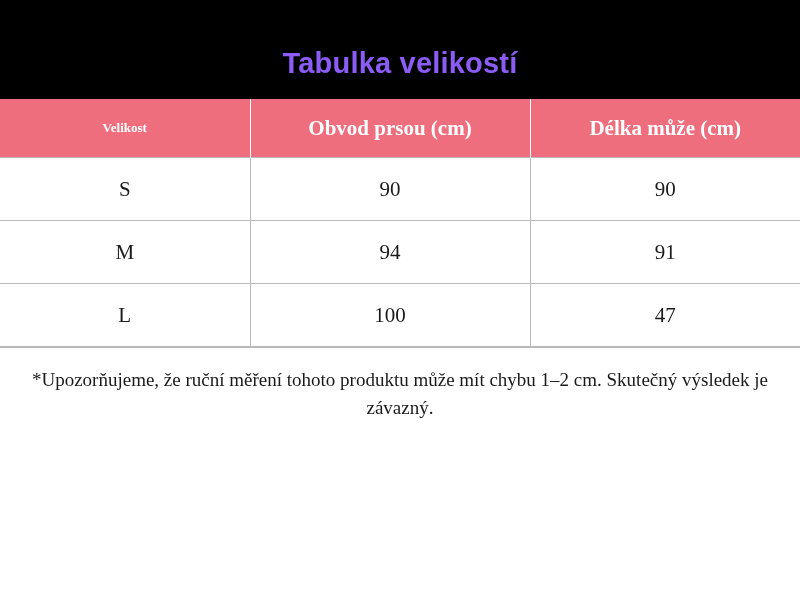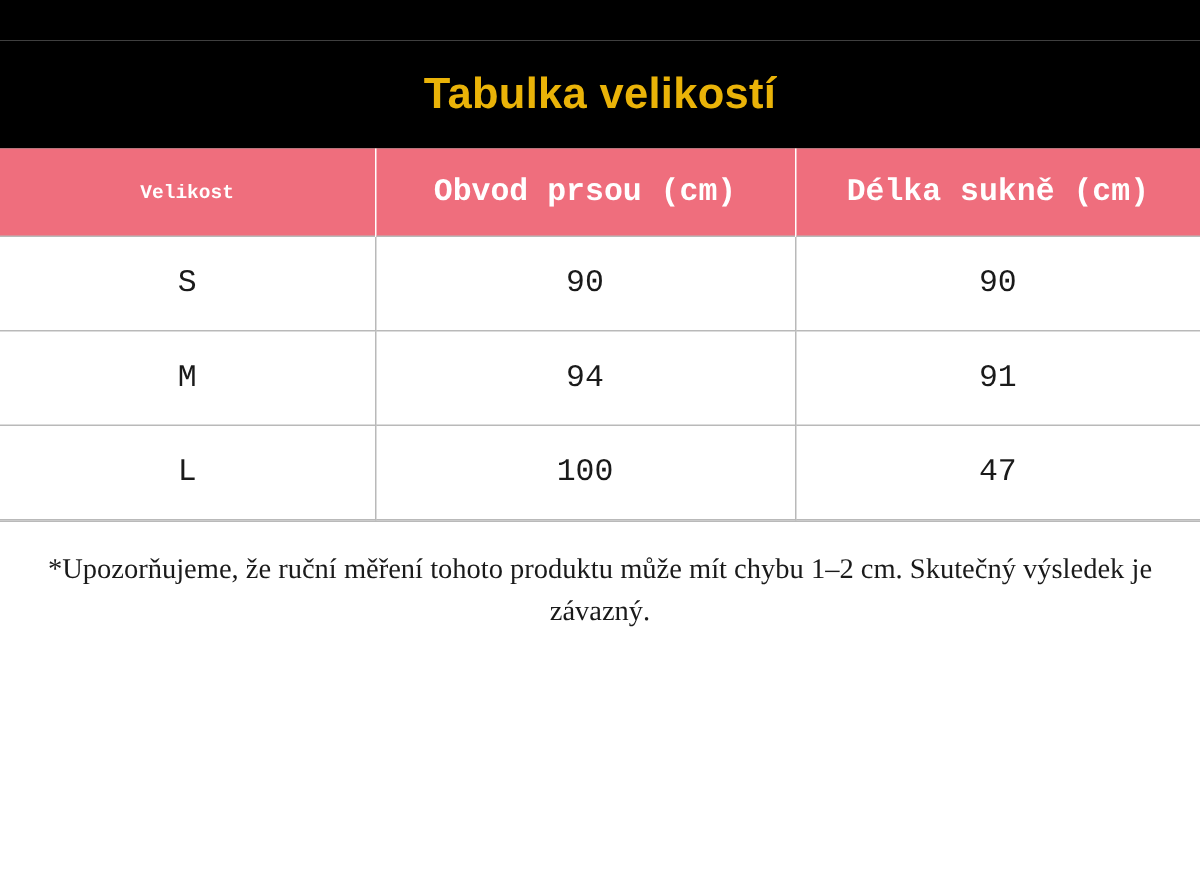--- a/index.html
+++ b/index.html
@@ -28,36 +28,36 @@
   .title-bar {
     width: 800px;
     height: 72px;
     background: #000000;
     display: flex;
     align-items: center;
     justify-content: center;
     box-sizing: border-box;
   }
   .title-text {
-    color: #eab308;
+    color: #8b5cf6;
     font-size: 29px;
     font-weight: bold;
     letter-spacing: 0.2px;
     font-family: "Liberation Sans", sans-serif;
   }
   table.size-table {
     width: 800px;
     border-collapse: collapse;
     table-layout: fixed;
   }
   table.size-table th,
   table.size-table td {
     border: 1px solid #b9b9b9;
     text-align: center;
-    font-family: Liberation Mono, monospace;
+    font-family: Liberation Serif, serif;
   }
   table.size-table th {
     background: #ef6e7d;
     color: #ffffff;
     height: 56px;
     font-size: 21px;
     font-weight: bold;
     border-color: #ef6e7d;
     border-left: 1px solid #ffffff;
     border-right: 1px solid #ffffff;
@@ -115,21 +115,21 @@
   <table class="size-table">
     <colgroup>
       <col class="col-w0">
       <col class="col-w1">
       <col class="col-w2">
     </colgroup>
     <thead>
       <tr>
         <th class="col-size">Velikost</th>
         <th>Obvod prsou (cm)</th>
-        <th class="col-last">Délka sukně (cm)</th>
+        <th class="col-last">Délka může (cm)</th>
       </tr>
     </thead>
     <tbody>
       <tr class="first-body">
         <td class="c0">S</td>
         <td class="c1">90</td>
         <td class="c2">90</td>
       </tr>
       <tr>
         <td class="c0">M</td>

